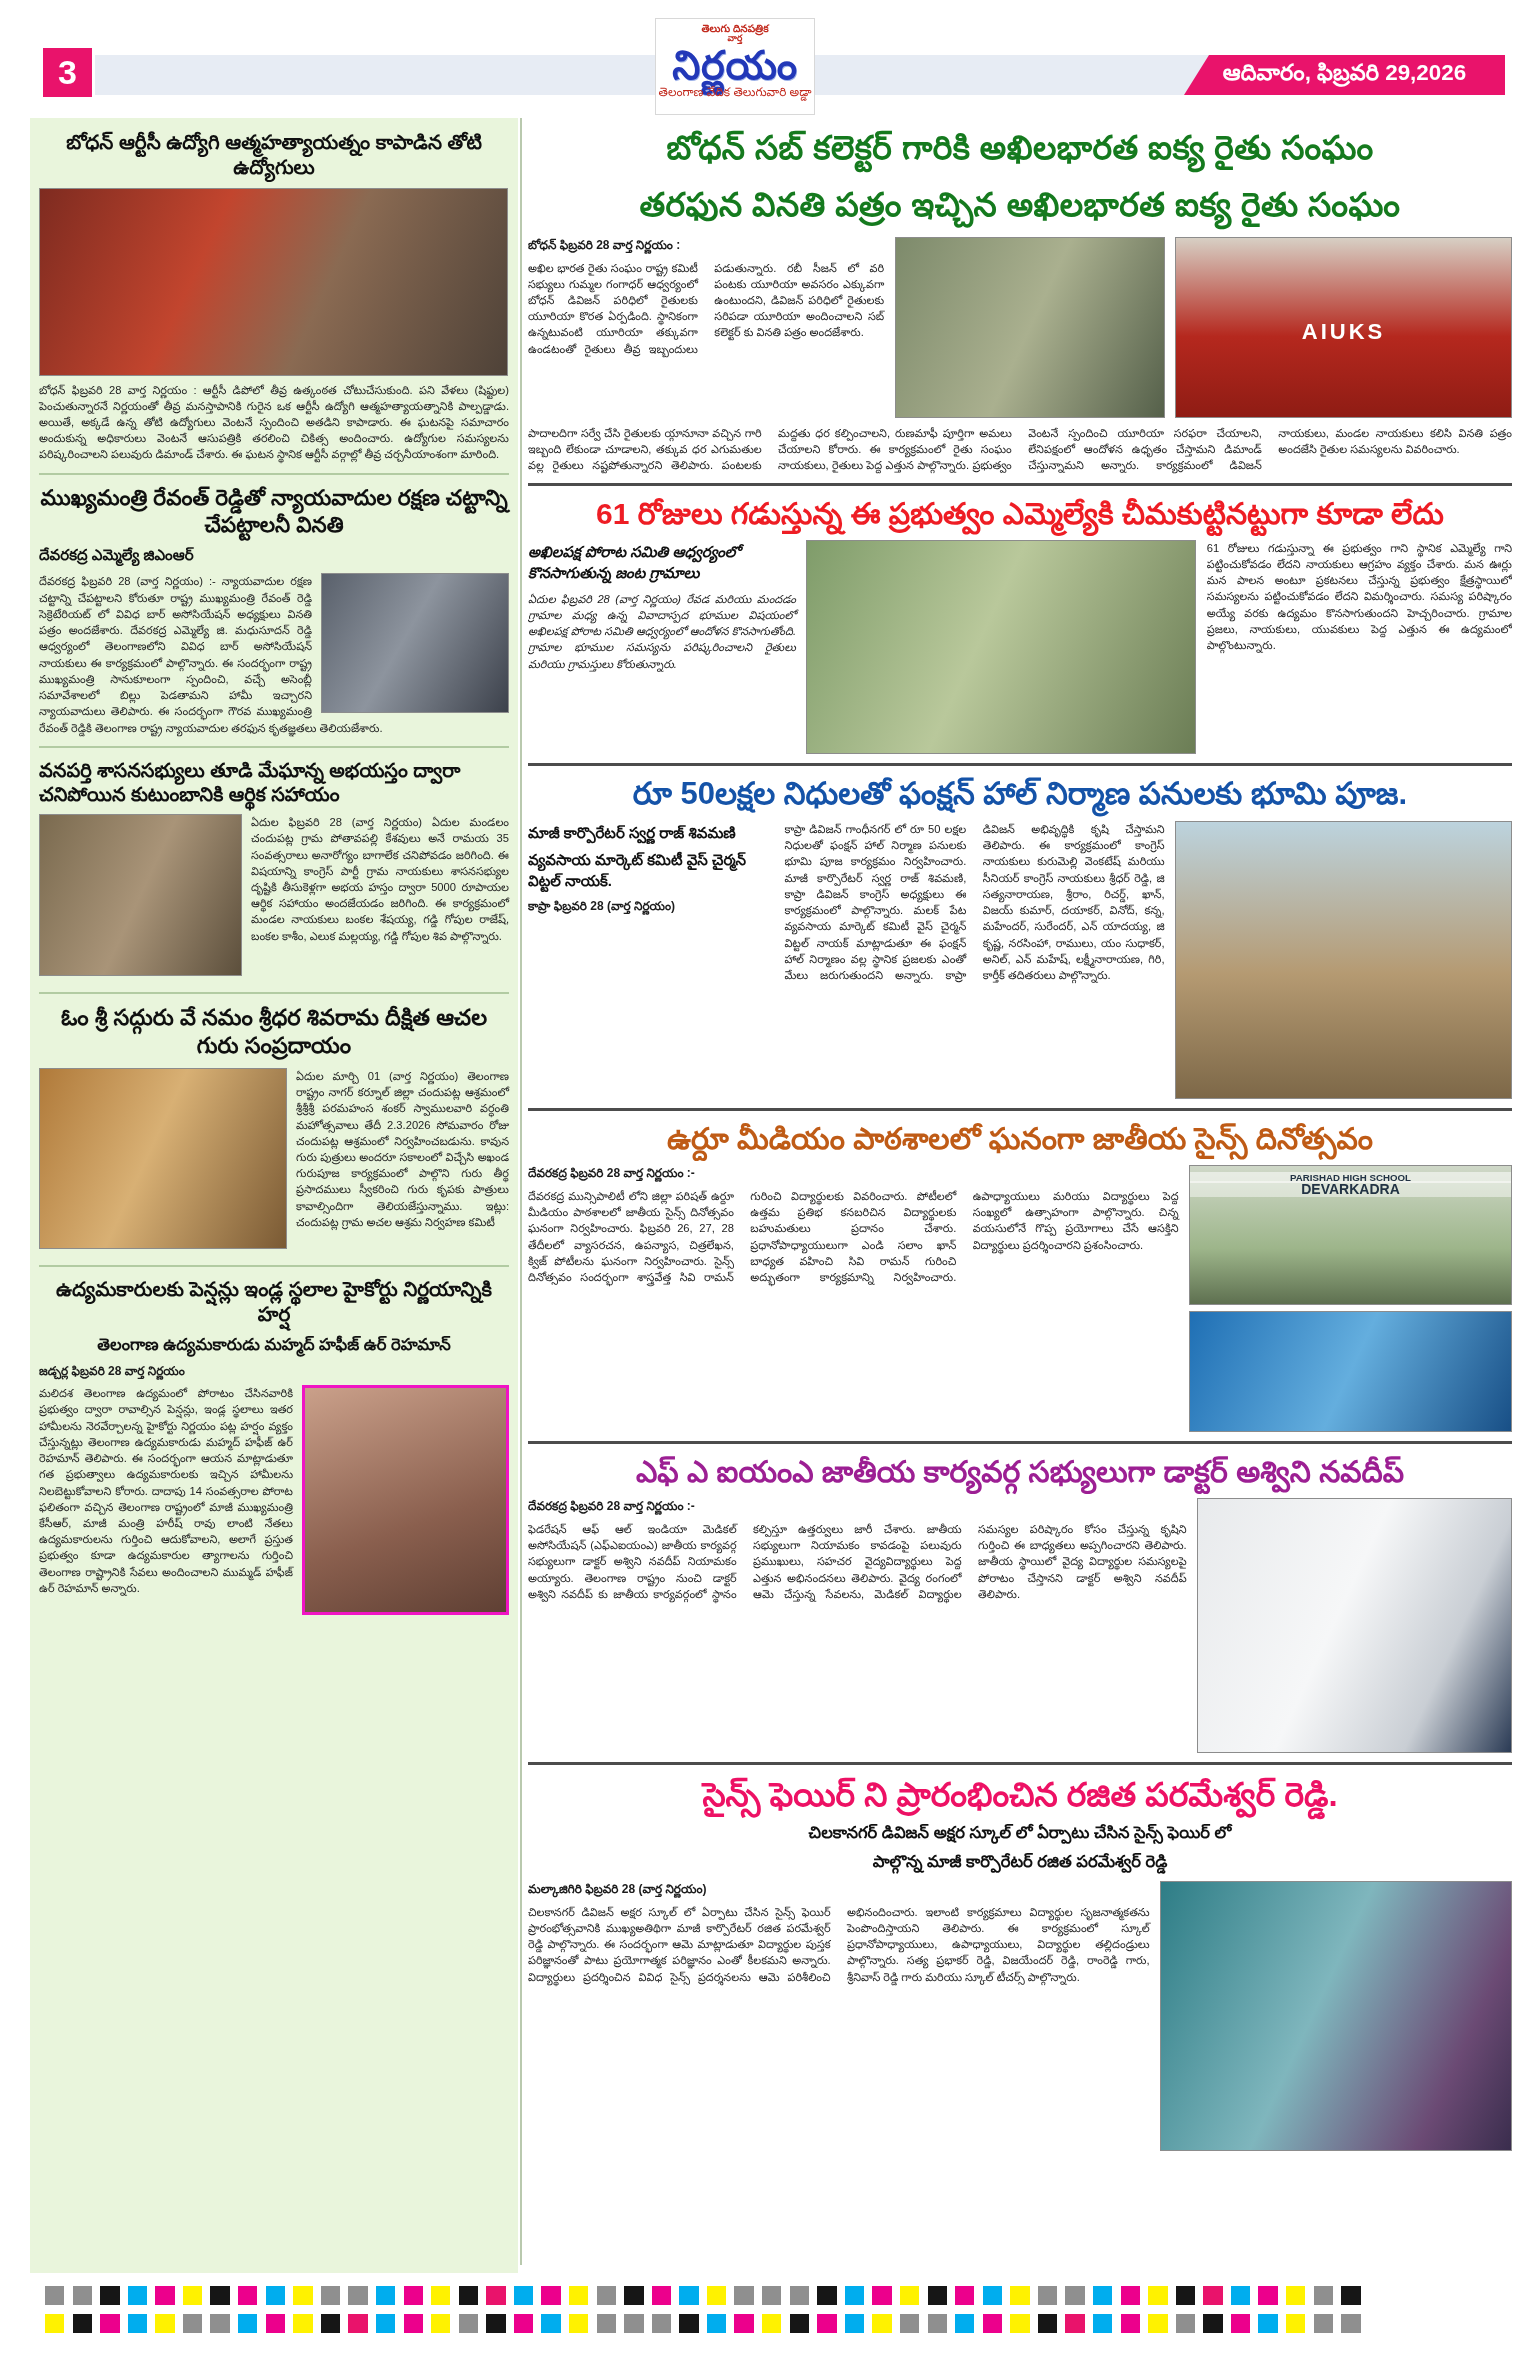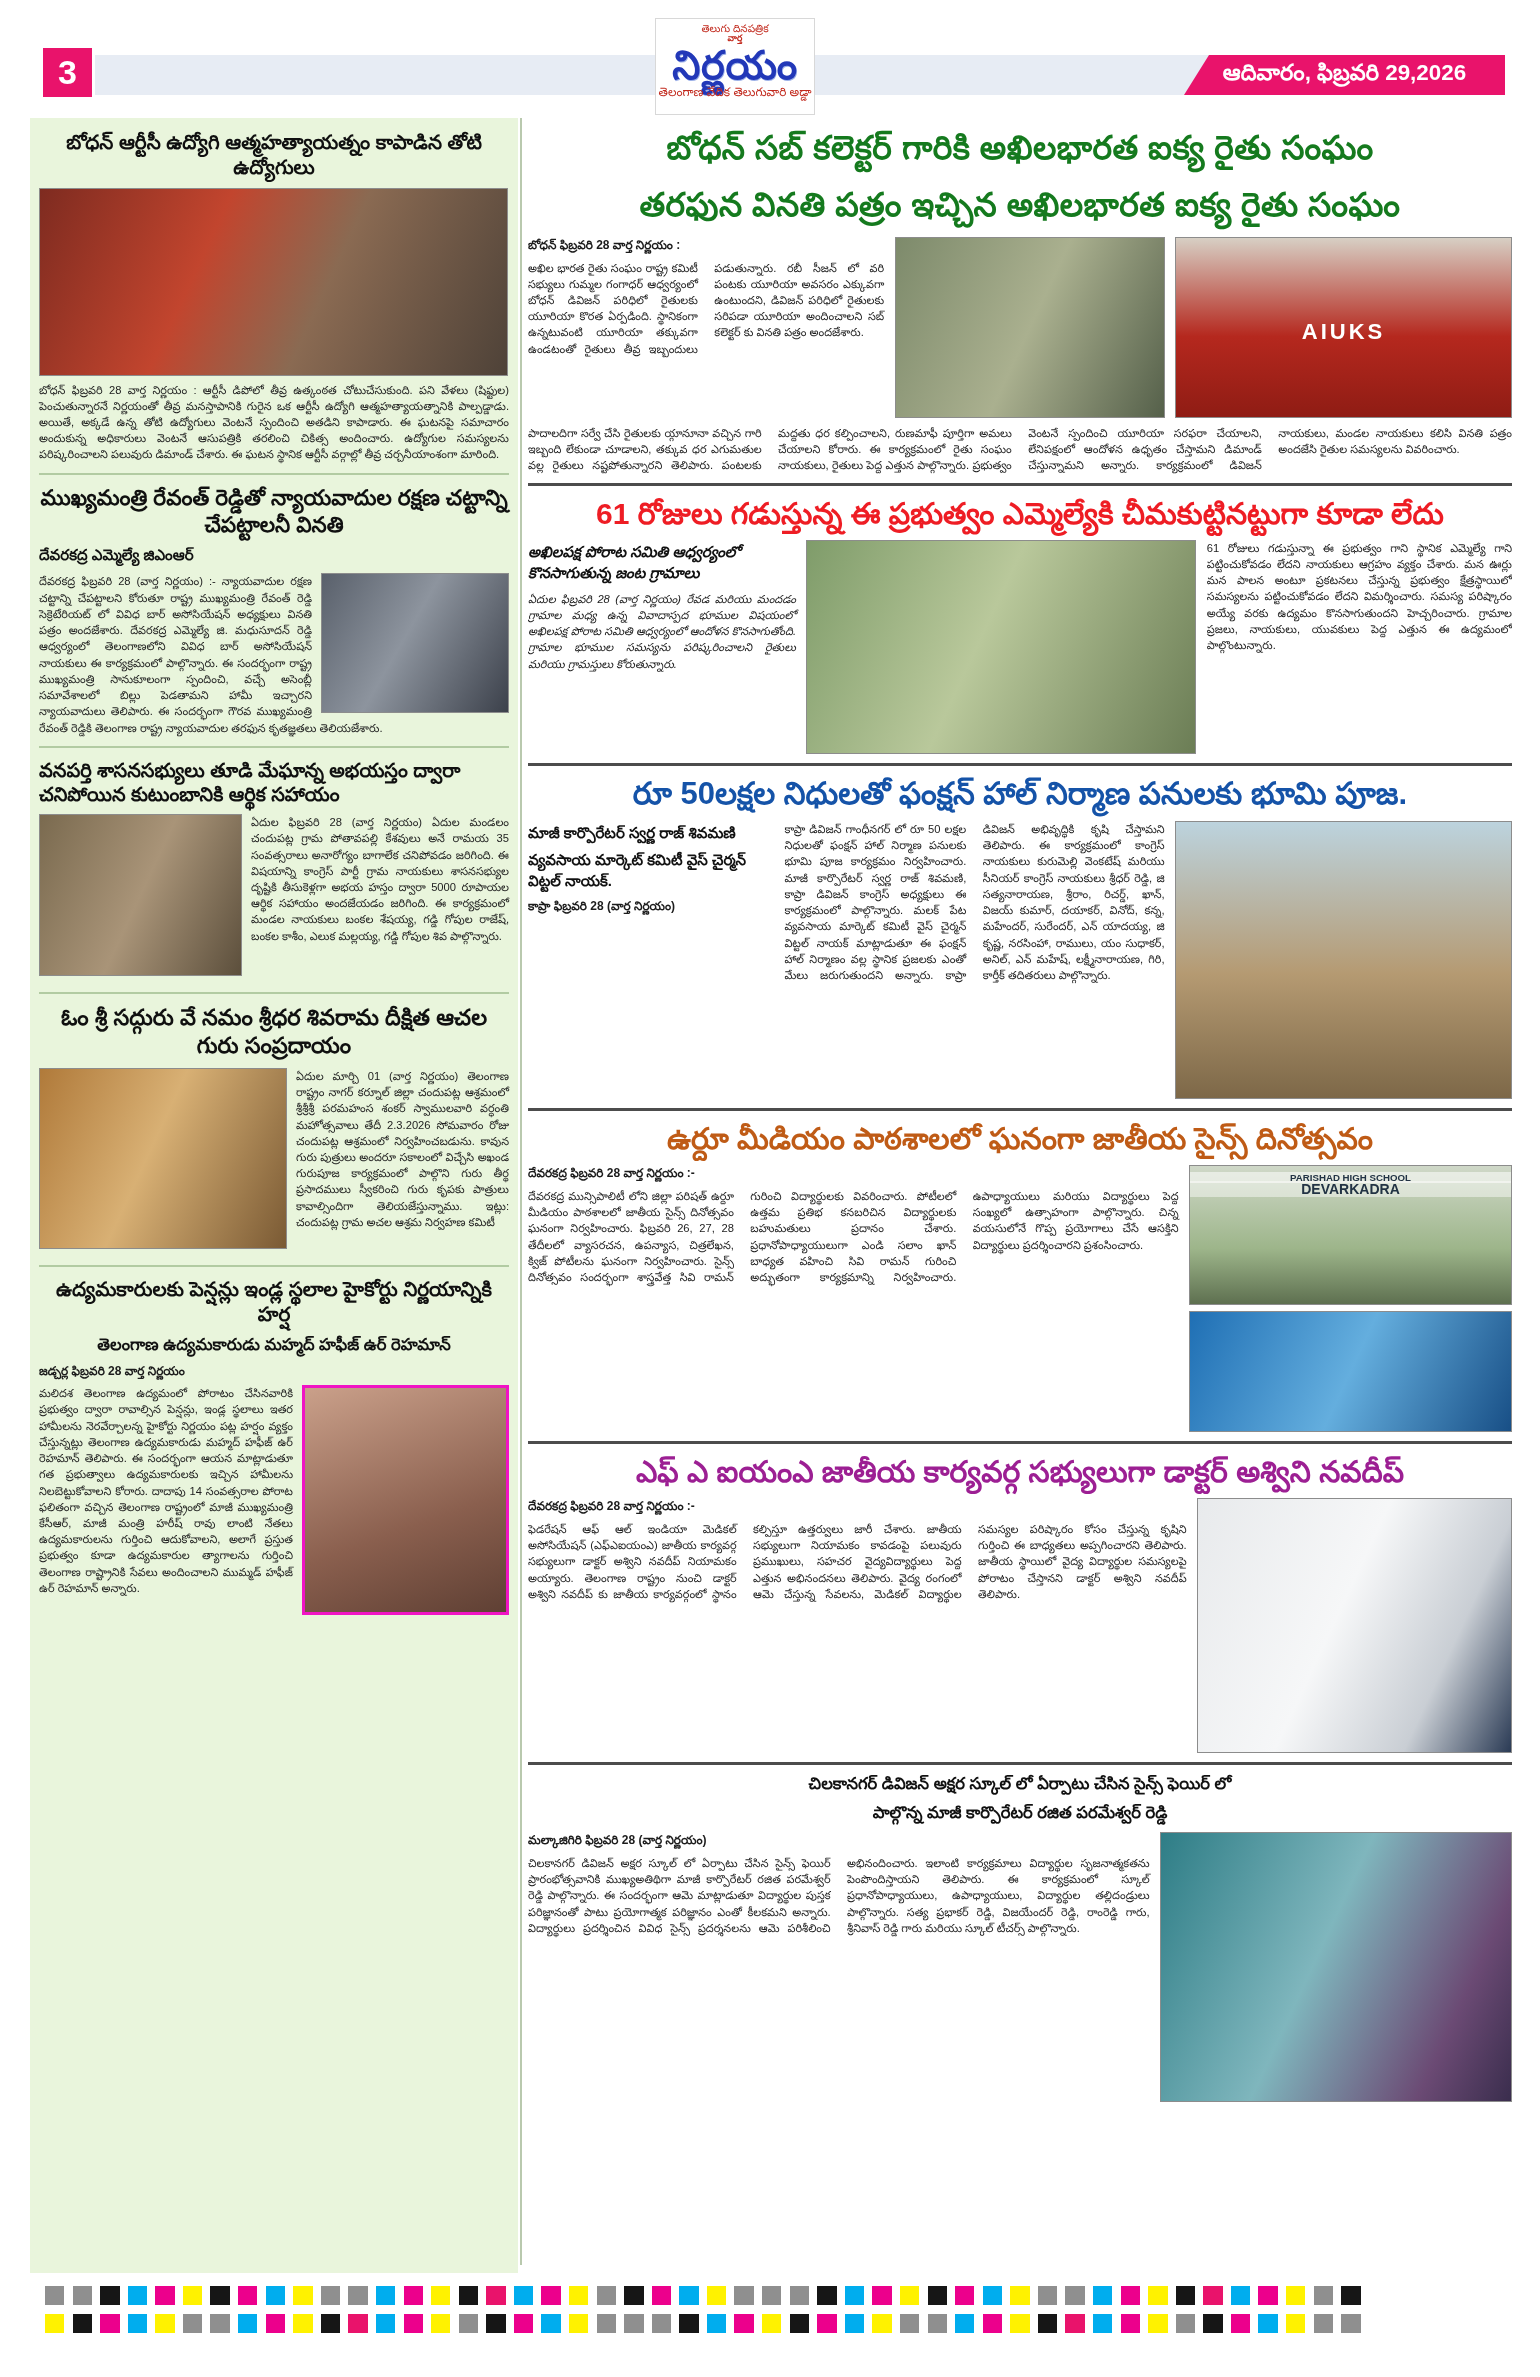--- a/index.html
+++ b/index.html
@@ -5,21 +5,21 @@
   html,body{margin:0;padding:0;background:#fff;}
   #page{position:relative;width:1541px;height:2377px;background:#ffffff;
         font-family:"Liberation Sans", sans-serif;overflow:hidden;color:#1c1c1c;}
 
   
   .header-strip{position:absolute;left:95px;top:55px;width:1165px;height:40px;background:#e7ecf4;}
   .pageno{position:absolute;left:43px;top:48px;width:49px;height:49px;background:#e9136b;color:#fff;
           font-size:34px;font-weight:bold;display:flex;align-items:center;justify-content:center;}
   .logo-box{position:absolute;left:655px;top:18px;width:160px;height:97px;background:#fff;
             border:0.7px solid #d8d8d8;text-align:center;box-sizing:border-box;padding-top:3.7px;z-index:3;}
-  .logo-top{color:#c22a1e;font-size:10.4px;font-weight:normal;line-height:1.1;}
+  .logo-top{color:#c22a1e;font-size:10.4px;font-weight:bold;line-height:1.1;}
   .logo-mark{color:#c22a1e;font-size:9px;font-weight:bold;line-height:1.1;}
   .logo-main{color:#2238b8;font-size:40px;font-weight:bold;line-height:1.05;letter-spacing:0.7px;
              text-shadow:0.7px 0.7px 0 #9db1e8;}
   .logo-bottom{color:#c22a1e;font-size:12px;line-height:1.1;}
   .date-banner{position:absolute;left:1184px;top:55px;width:321px;height:40px;background:#e9136b;color:#fff;
                display:flex;align-items:center;justify-content:center;font-size:22.4px;font-weight:bold;
                clip-path:polygon(25px 0,100% 0,100% 100%,0 100%);}
 
   
   .left-col{position:absolute;left:30px;top:118px;width:488px;height:2155px;background:#e9f5dc;
@@ -217,20 +217,21 @@
         <div class="grow">
           <div class="dateline">దేవరకద్ర ఫిబ్రవరి 28 వార్త నిర్ణయం :-</div>
           <div class="body cols3">ఫెడరేషన్ ఆఫ్ ఆల్ ఇండియా మెడికల్ అసోసియేషన్ (ఎఫ్ఎఐయంఎ) జాతీయ కార్యవర్గ సభ్యులుగా డాక్టర్ అశ్విని నవదీప్ నియామకం అయ్యారు. తెలంగాణ రాష్ట్రం నుంచి డాక్టర్ అశ్విని నవదీప్ కు జాతీయ కార్యవర్గంలో స్థానం కల్పిస్తూ ఉత్తర్వులు జారీ చేశారు. జాతీయ సభ్యులుగా నియామకం కావడంపై పలువురు ప్రముఖులు, సహచర వైద్యవిద్యార్థులు పెద్ద ఎత్తున అభినందనలు తెలిపారు. వైద్య రంగంలో ఆమె చేస్తున్న సేవలను, మెడికల్ విద్యార్థుల సమస్యల పరిష్కారం కోసం చేస్తున్న కృషిని గుర్తించి ఈ బాధ్యతలు అప్పగించారని తెలిపారు. జాతీయ స్థాయిలో వైద్య విద్యార్థుల సమస్యలపై పోరాటం చేస్తానని డాక్టర్ అశ్విని నవదీప్ తెలిపారు.</div>
         </div>
         <div class="ph ph-doctor" style="width:313px;height:253px;"></div>
       </div>
     </div>
     <div class="rrule"></div>
 
     <div>
+      <div class="hl h-pink">సైన్స్ ఫెయిర్ ని ప్రారంభించిన రజిత పరమేశ్వర్ రెడ్డి.</div>
       <div class="subhead center">చిలకానగర్ డివిజన్ అక్షర స్కూల్ లో ఏర్పాటు చేసిన సైన్స్ ఫెయిర్ లో</div>
       <div class="subhead center">పాల్గొన్న మాజీ కార్పొరేటర్ రజిత పరమేశ్వర్ రెడ్డి</div>
       <div class="flexrow">
         <div class="grow">
           <div class="dateline">మల్కాజిగిరి ఫిబ్రవరి 28 (వార్త నిర్ణయం)</div>
           <div class="body cols2">చిలకానగర్ డివిజన్ అక్షర స్కూల్ లో ఏర్పాటు చేసిన సైన్స్ ఫెయిర్ ప్రారంభోత్సవానికి ముఖ్యఅతిథిగా మాజీ కార్పొరేటర్ రజిత పరమేశ్వర్ రెడ్డి పాల్గొన్నారు. ఈ సందర్భంగా ఆమె మాట్లాడుతూ విద్యార్థుల పుస్తక పరిజ్ఞానంతో పాటు ప్రయోగాత్మక పరిజ్ఞానం ఎంతో కీలకమని అన్నారు. విద్యార్థులు ప్రదర్శించిన వివిధ సైన్స్ ప్రదర్శనలను ఆమె పరిశీలించి అభినందించారు. ఇలాంటి కార్యక్రమాలు విద్యార్థుల సృజనాత్మకతను పెంపొందిస్తాయని తెలిపారు. ఈ కార్యక్రమంలో స్కూల్ ప్రధానోపాధ్యాయులు, ఉపాధ్యాయులు, విద్యార్థుల తల్లిదండ్రులు పాల్గొన్నారు. సత్య ప్రభాకర్ రెడ్డి, విజయేందర్ రెడ్డి, రాంరెడ్డి గారు, శ్రీనివాస్ రెడ్డి గారు మరియు స్కూల్ టీచర్స్ పాల్గొన్నారు.</div>
         </div>
         <div class="ph ph-fair" style="width:350px;height:268px;"></div>
       </div>
     </div>

